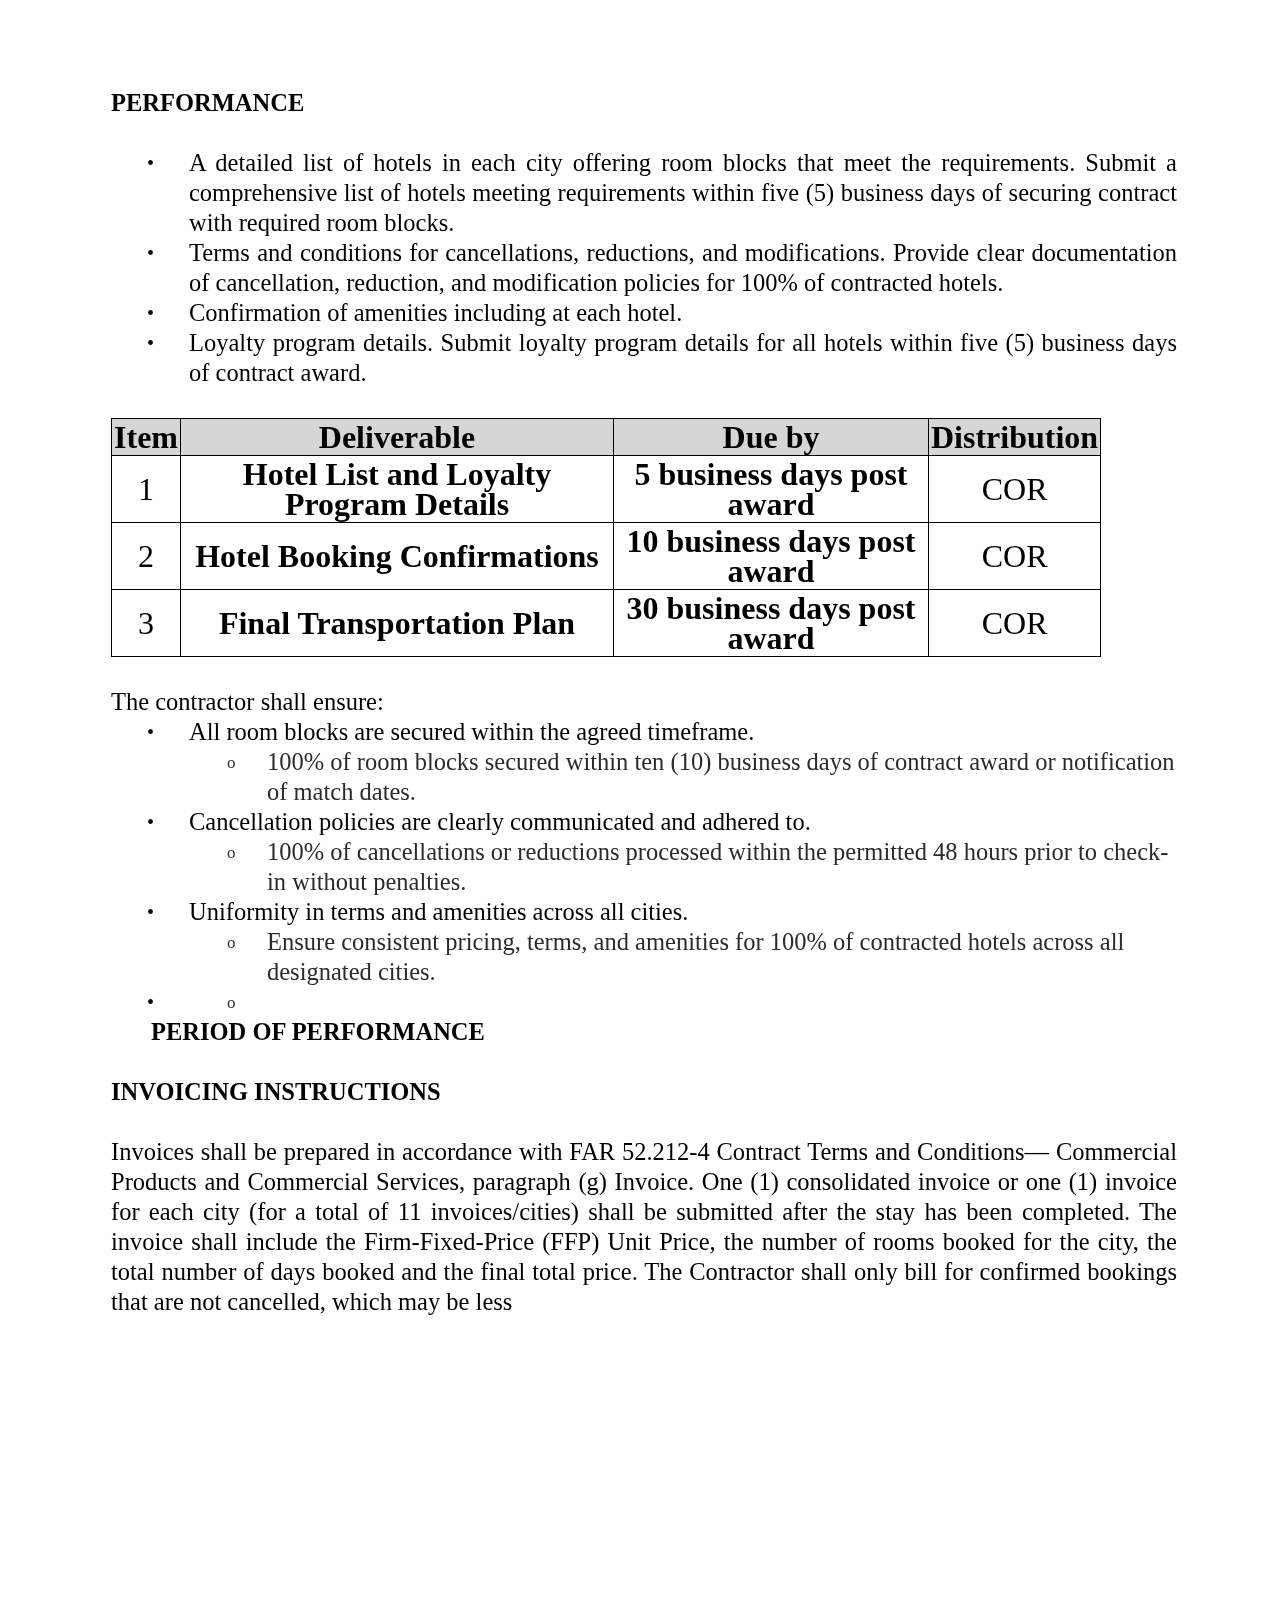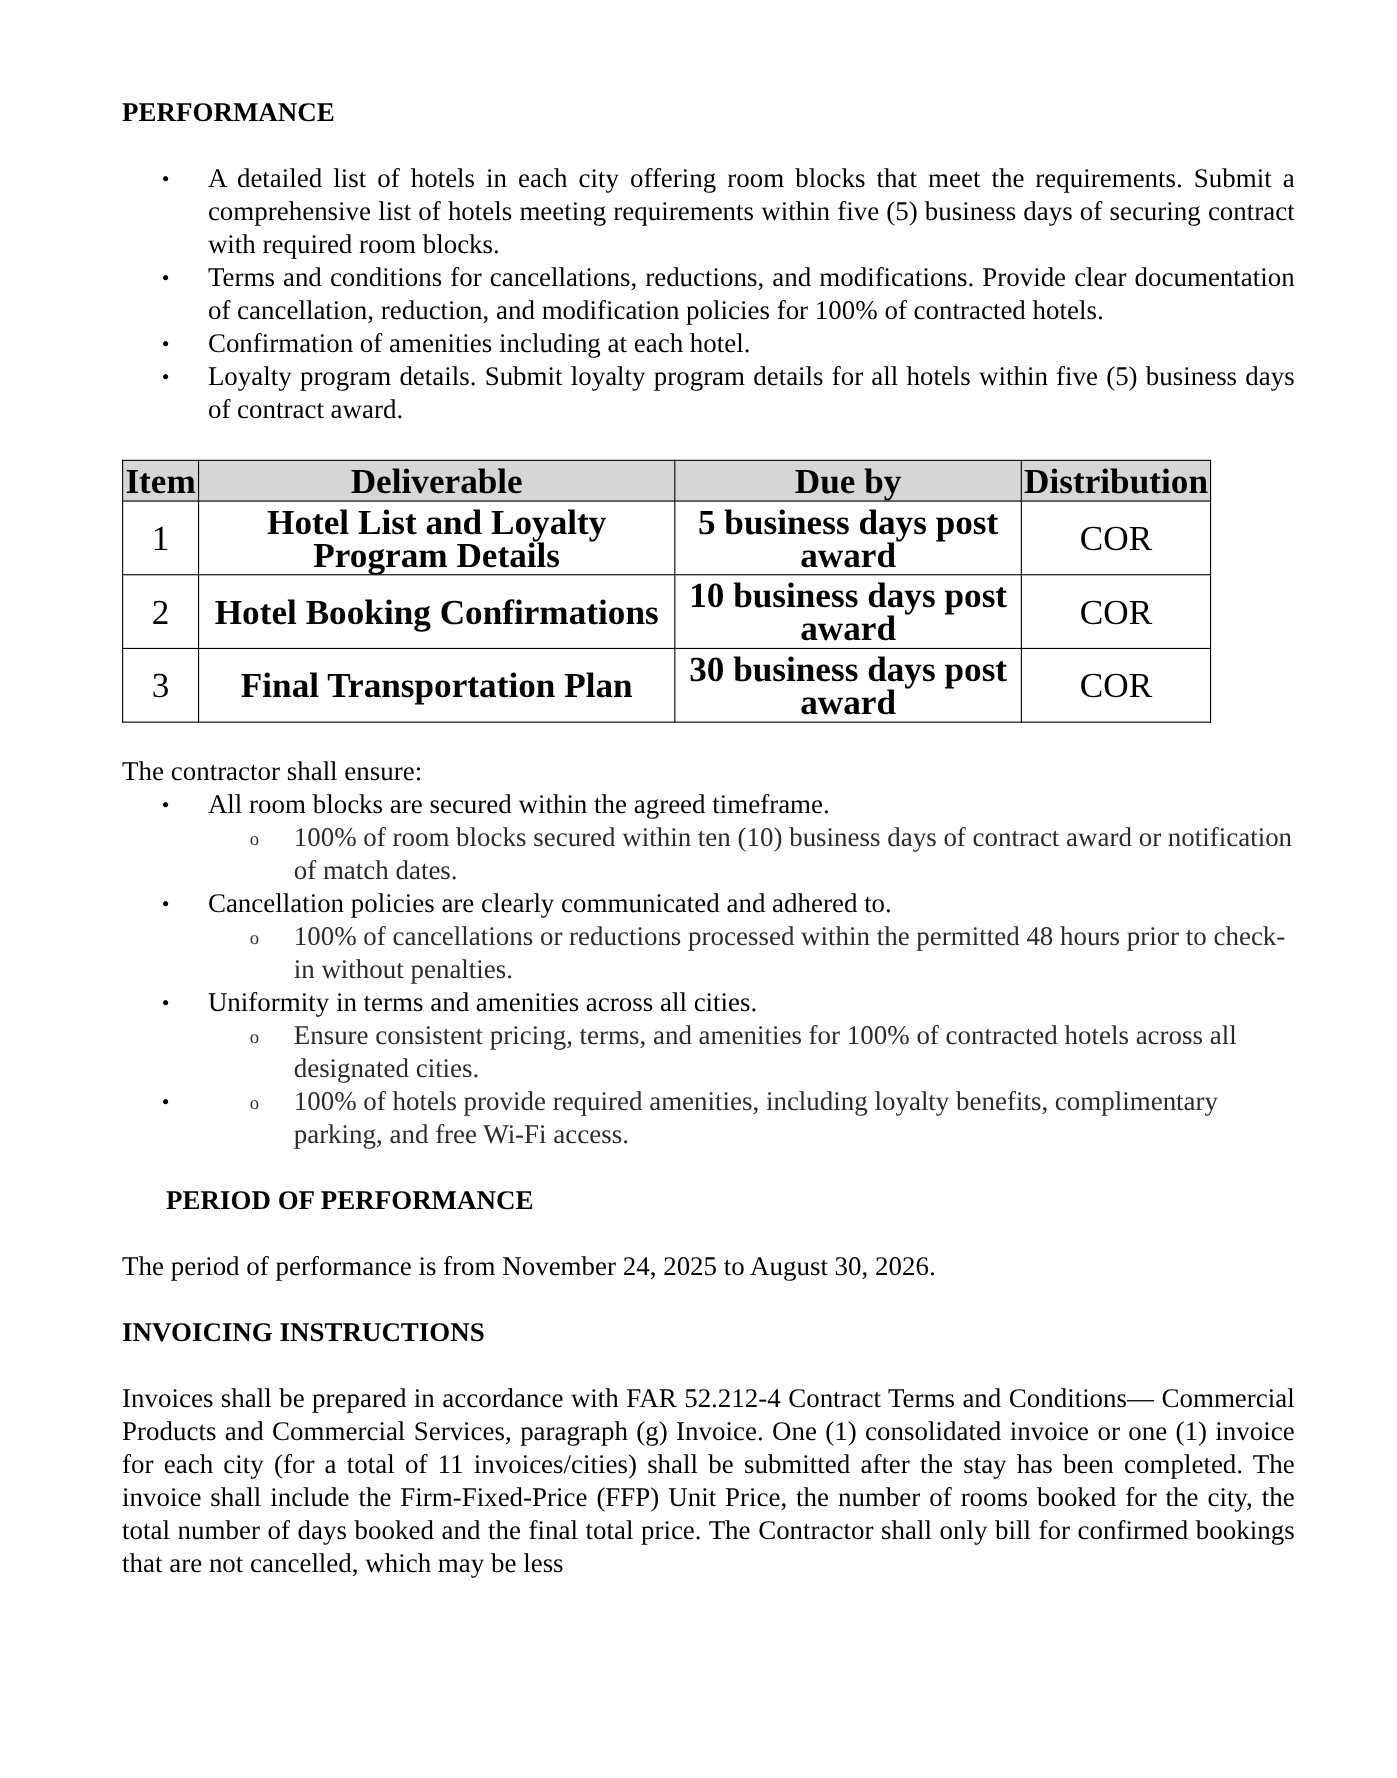--- a/index.html
+++ b/index.html
@@ -183,23 +183,21 @@
   </ul>
 
   <ul class="bullets">
     <li class="nojust">
       <span class="bullet">•</span>
     </li>
   </ul>
   <ul class="sub" style="padding-left:78px;">
     <li>
       <span class="subbullet">o</span>
-      <span>100% of hotels provide required amenities, including loyalty benefits, complimentary parking, and free Wi-Fi access.</span>
     </li>
   </ul>
 
   <h2 style="margin-top:30px;margin-left:40px;">PERIOD OF PERFORMANCE</h2>
-  <p style="margin-top:30px;">The period of performance is from November 24, 2025 to August 30, 2026.</p>
 
   <h2 style="margin-top:30px;">INVOICING INSTRUCTIONS</h2>
   <p style="margin-top:30px;">Invoices shall be prepared in accordance with FAR 52.212-4 Contract Terms and Conditions— Commercial Products and Commercial Services, paragraph (g) Invoice. One (1) consolidated invoice or one (1) invoice for each city (for a total of 11 invoices/cities) shall be submitted after the stay has been completed. The invoice shall include the Firm-Fixed-Price (FFP) Unit Price, the number of rooms booked for the city, the total number of days booked and the final total price. The Contractor shall only bill for confirmed bookings that are not cancelled, which may be less</p>
 
 </div>
 
 </body></html>

